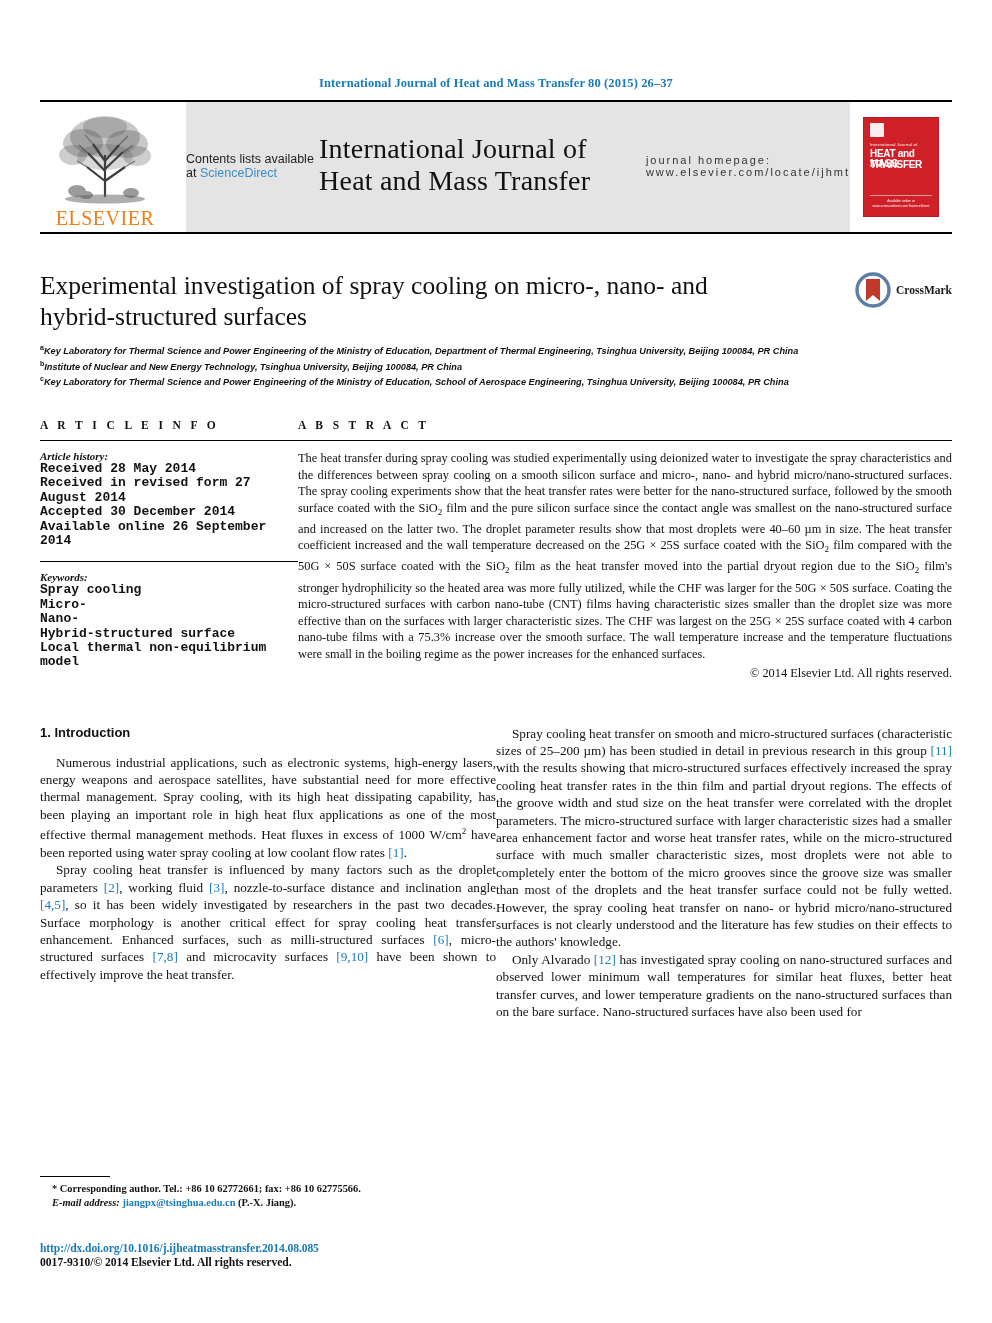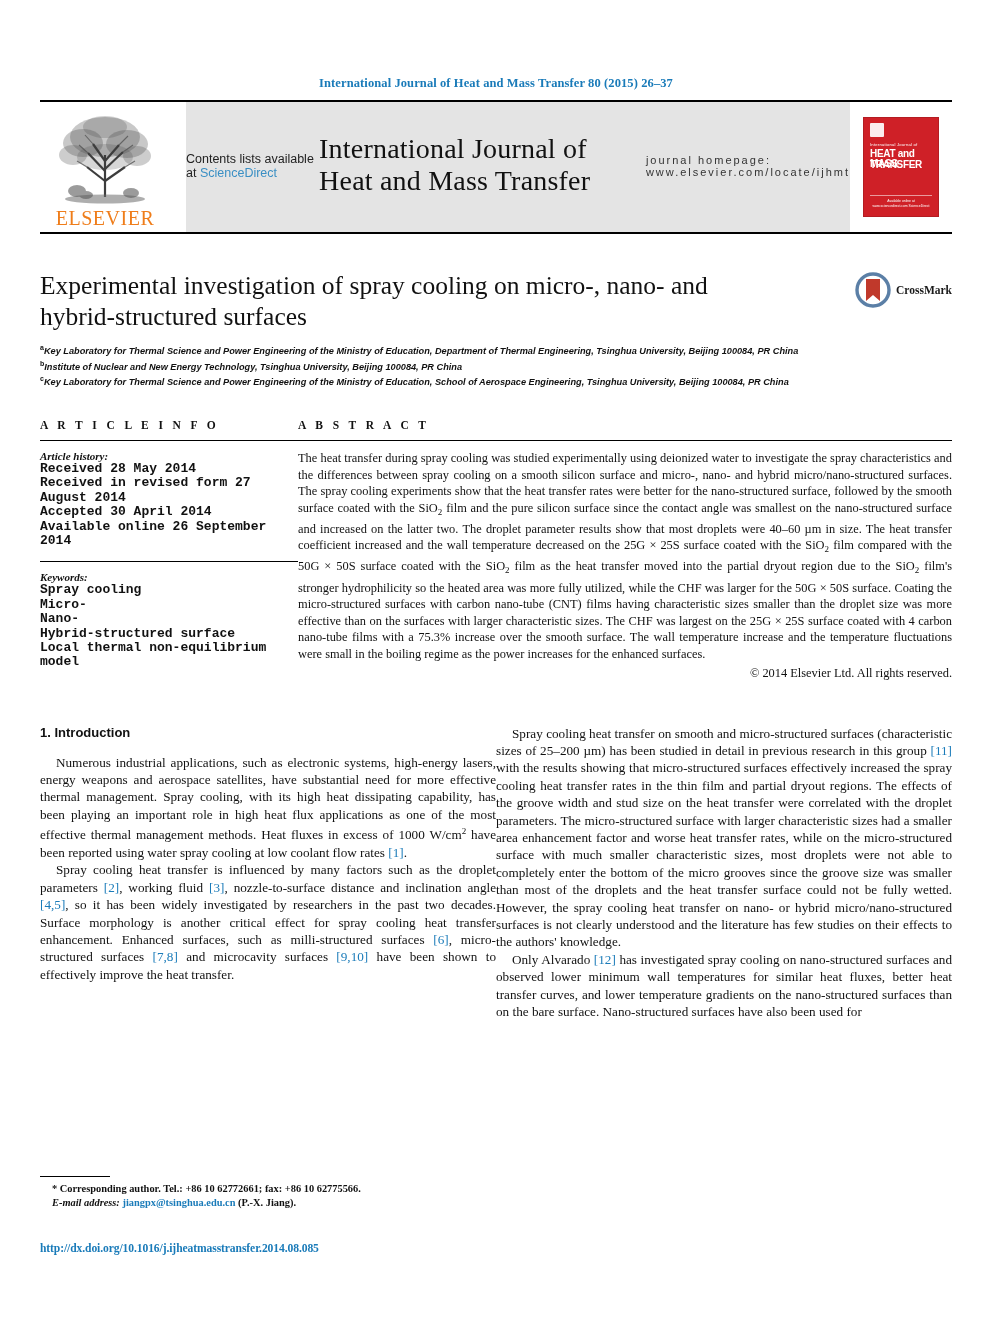--- a/index.html
+++ b/index.html
@@ -365,21 +365,21 @@
   </div>
 
   <div class="infowrap">
 
     <div class="col-info">
       <div class="sechead">A R T I C L E    I N F O</div>
       <div class="rule"></div>
       <div class="it-head">Article history:</div>
       <div class="info-line">Received 28 May 2014</div>
       <div class="info-line">Received in revised form 27 August 2014</div>
-      <div class="info-line">Accepted 30 April 2014</div>
+      <div class="info-line">Accepted 30 December 2014</div>
       <div class="info-line">Available online 26 September 2014</div>
       <div class="rule-thin"></div>
       <div class="it-head">Keywords:</div>
       <div class="info-line">Spray cooling</div>
       <div class="info-line">Micro-</div>
       <div class="info-line">Nano-</div>
       <div class="info-line">Hybrid-structured surface</div>
       <div class="info-line">Local thermal non-equilibrium model</div>
     </div>
 
@@ -408,15 +408,16 @@
     <div class="fn-line fn-indent">* Corresponding author. Tel.: +86 10 62772661; fax: +86 10 62775566.</div>
     <div class="fn-line fn-indent">
       <span class="it">E-mail address:</span>
       <span class="ref">jiangpx@tsinghua.edu.cn</span>
       <span>(P.-X. Jiang).</span>
     </div>
   </div>
 
   <div class="doi-block">
     <div class="doi">http://dx.doi.org/10.1016/j.ijheatmasstransfer.2014.08.085</div>
+    <div class="issn">0017-9310/© 2014 Elsevier Ltd. All rights reserved.</div>
   </div>
 
 </div>
 
 </body></html>

